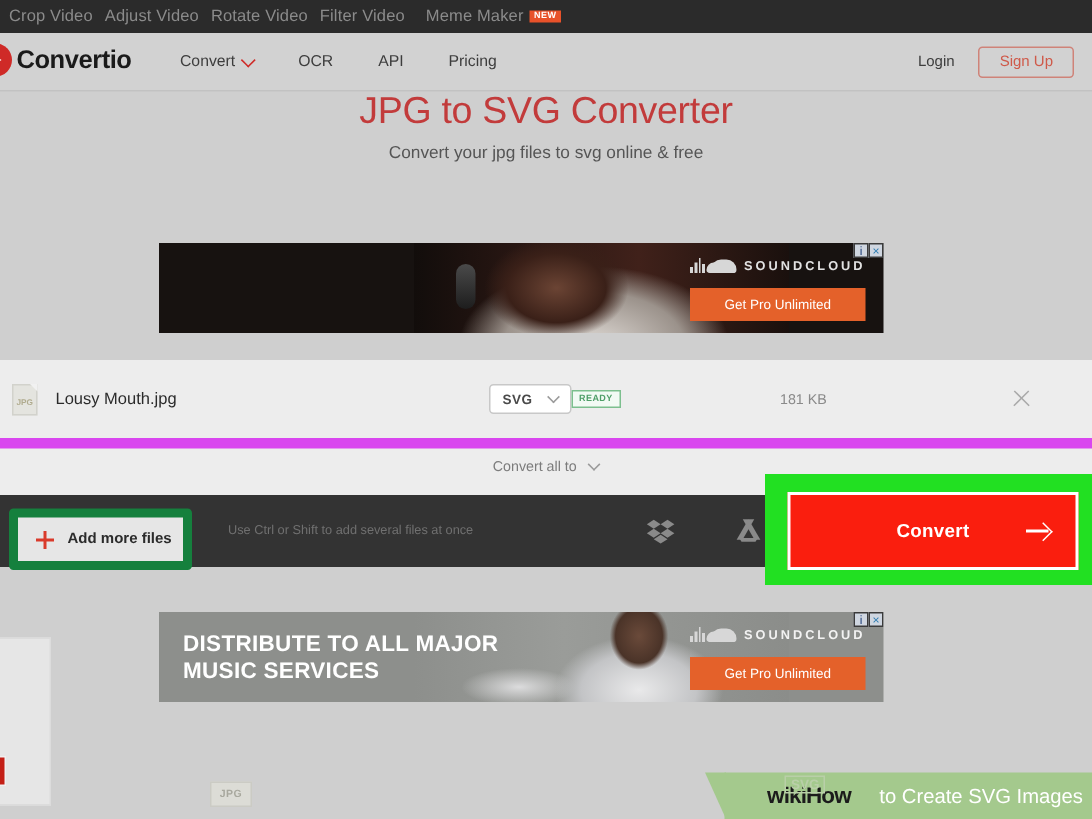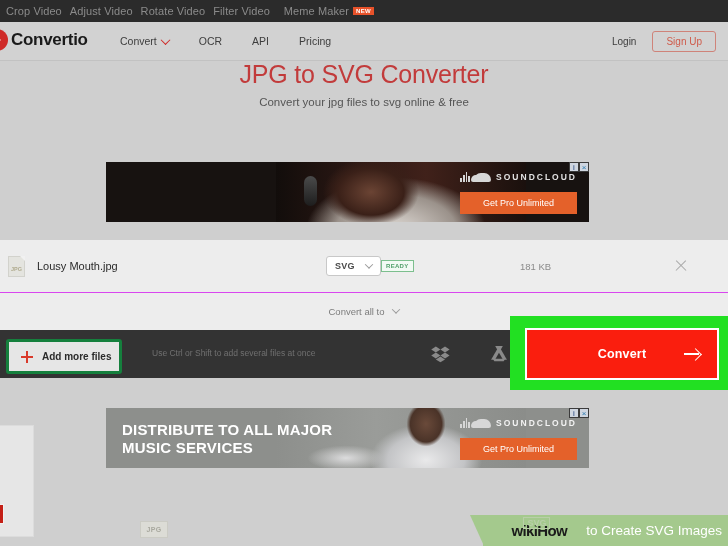--- a/index.html
+++ b/index.html
@@ -138,21 +138,21 @@
     line-height:10px;text-align:center;border:1px solid #3b3b3b;box-sizing:border-box;
   }
   .ad-close span.x{color:#2a7ab0;}
 
   
   .file-panel{
     position:absolute;left:0;top:240px;width:728px;height:90px;background:#ededed;
   }
   .file-row{
     position:absolute;left:0;top:0;width:728px;height:52px;
-    display:flex;align-items:center;border-bottom:1px solid #d946ef;
+    display:flex;align-items:center;border-bottom:7px solid #d946ef;
   }
   .file-icon{
     width:15px;height:19px;margin-left:8px;background:#e4e4df;
     border:1px solid #d2d2cc;position:relative;flex:0 0 auto;
     font-size:5.5px;color:#b0ab8e;text-align:center;line-height:24px;font-weight:bold;
   }
   .file-icon:before{
     content:"";position:absolute;right:-1px;top:-1px;border-top:5px solid #f1f1f1;
     border-left:5px solid transparent;
   }
@@ -191,21 +191,21 @@
     border-right:1.3px solid #9a9a9a;border-bottom:1.3px solid #9a9a9a;
     transform:rotate(45deg) translate(-1px,-1px);
   }
 
   
   .actionbar{
     position:absolute;left:0;top:330px;width:728px;height:48px;background:#333333;
   }
   .add-files{
     position:absolute;left:6px;top:9px;height:29px;background:#e6e6e6;
-    border:3px solid #15803d;border-radius:3px;display:flex;align-items:center;
+    border:6px solid #15803d;border-radius:3px;display:flex;align-items:center;
     padding:0 8px 0 12px;
   }
   .plus{
     width:12px;height:12px;position:relative;margin-right:9px;flex:0 0 auto;
   }
   .plus:before,.plus:after{
     content:"";position:absolute;background:#d93a2b;
   }
   .plus:before{left:5px;top:0;width:2px;height:12px;}
   .plus:after{left:0;top:5px;width:12px;height:2px;}

